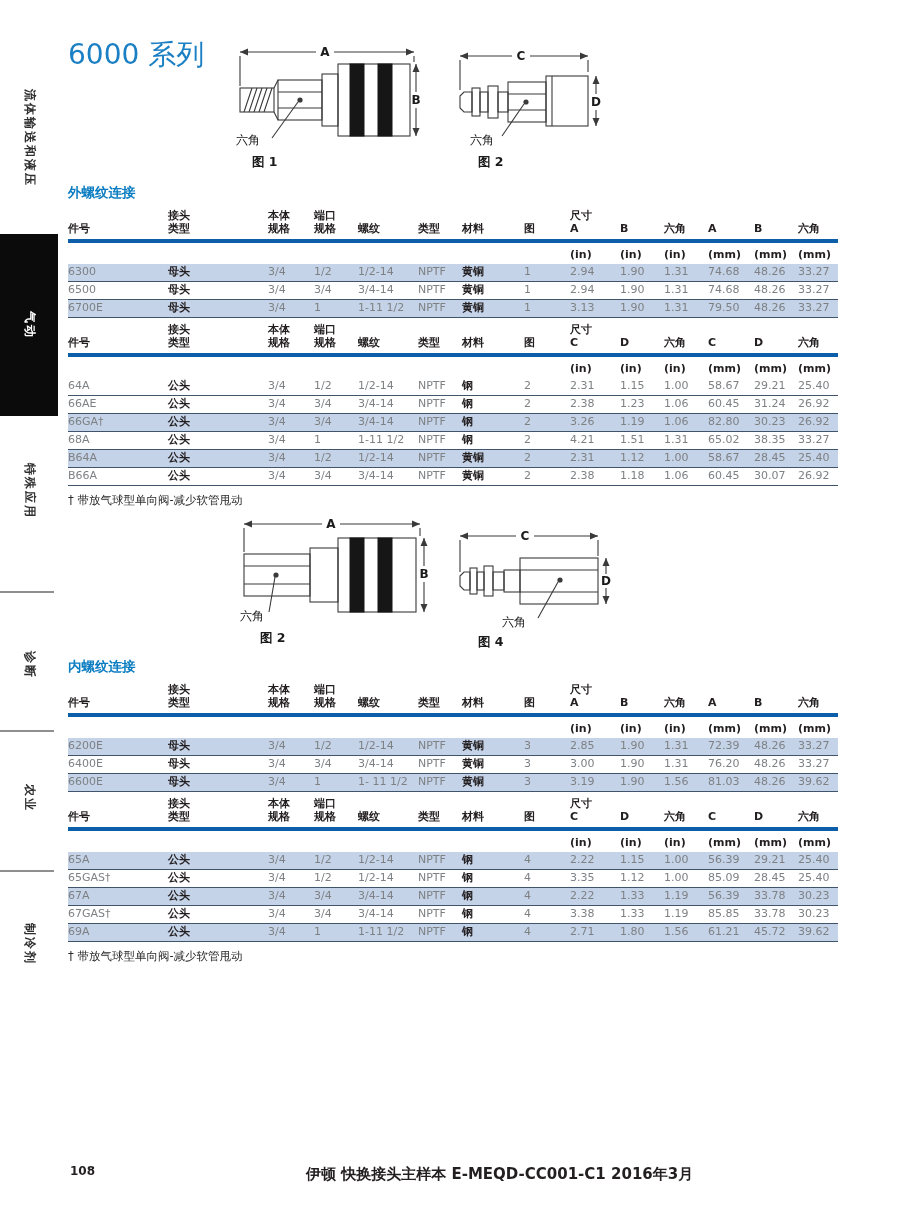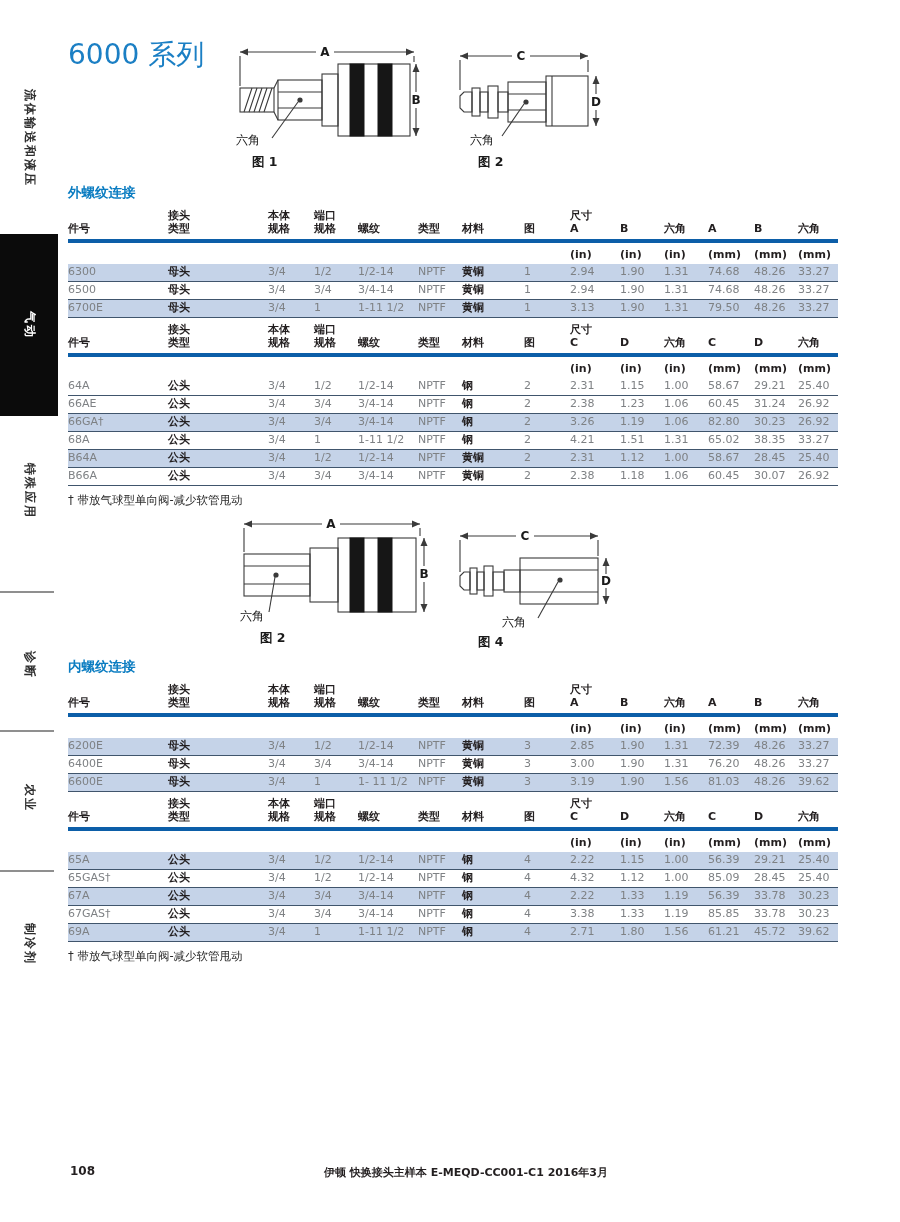--- a/index.html
+++ b/index.html
@@ -67,21 +67,21 @@
   table.spec tr.stripe { background:#c5d3e8;border-radius:6px; }
   td.c-gray { color:#7e8184; }
   td.c-dark { color:#231f20; font-weight:bold; }
 
   .footnote { font-size:11.5px; color:#2b2b2b; margin-top:7px; }
   .section { margin-bottom:0; }
   .sec-2 { margin-top:0; }
 
   .footer { position:absolute; left:68px; top:1164px; width:770px; height:20px; }
   .footer-num { position:absolute; left:2px; top:0; font-size:12px; font-weight:bold; }
-  .footer-text { position:absolute; left:256px; top:1px; font-size:11px; font-weight:bold; }
+  .footer-text { position:absolute; left:238px; top:1px; font-size:15px; font-weight:bold; }
 </style>
 </head>
 <body>
 
 <div class="sidebar">
   <div class="side-item si-1">
     <span class="side-label">流体输送和液压</span>
   </div>
   <div class="side-item si-2">
     <span class="side-label">气动</span>
@@ -684,21 +684,21 @@
           </tr>
           <tr class="">
             <td class="c-gray">65GAS†</td>
             <td class="c-dark">公头</td>
             <td class="c-gray">3/4</td>
             <td class="c-gray">1/2</td>
             <td class="c-gray">1/2-14</td>
             <td class="c-gray">NPTF</td>
             <td class="c-dark">钢</td>
             <td class="c-gray">4</td>
-            <td class="c-gray">4.32</td>
+            <td class="c-gray">3.35</td>
             <td class="c-gray">1.12</td>
             <td class="c-gray">1.00</td>
             <td class="c-gray">85.09</td>
             <td class="c-gray">28.45</td>
             <td class="c-gray">25.40</td>
           </tr>
           <tr class="stripe">
             <td class="c-gray">67A</td>
             <td class="c-dark">公头</td>
             <td class="c-gray">3/4</td>

